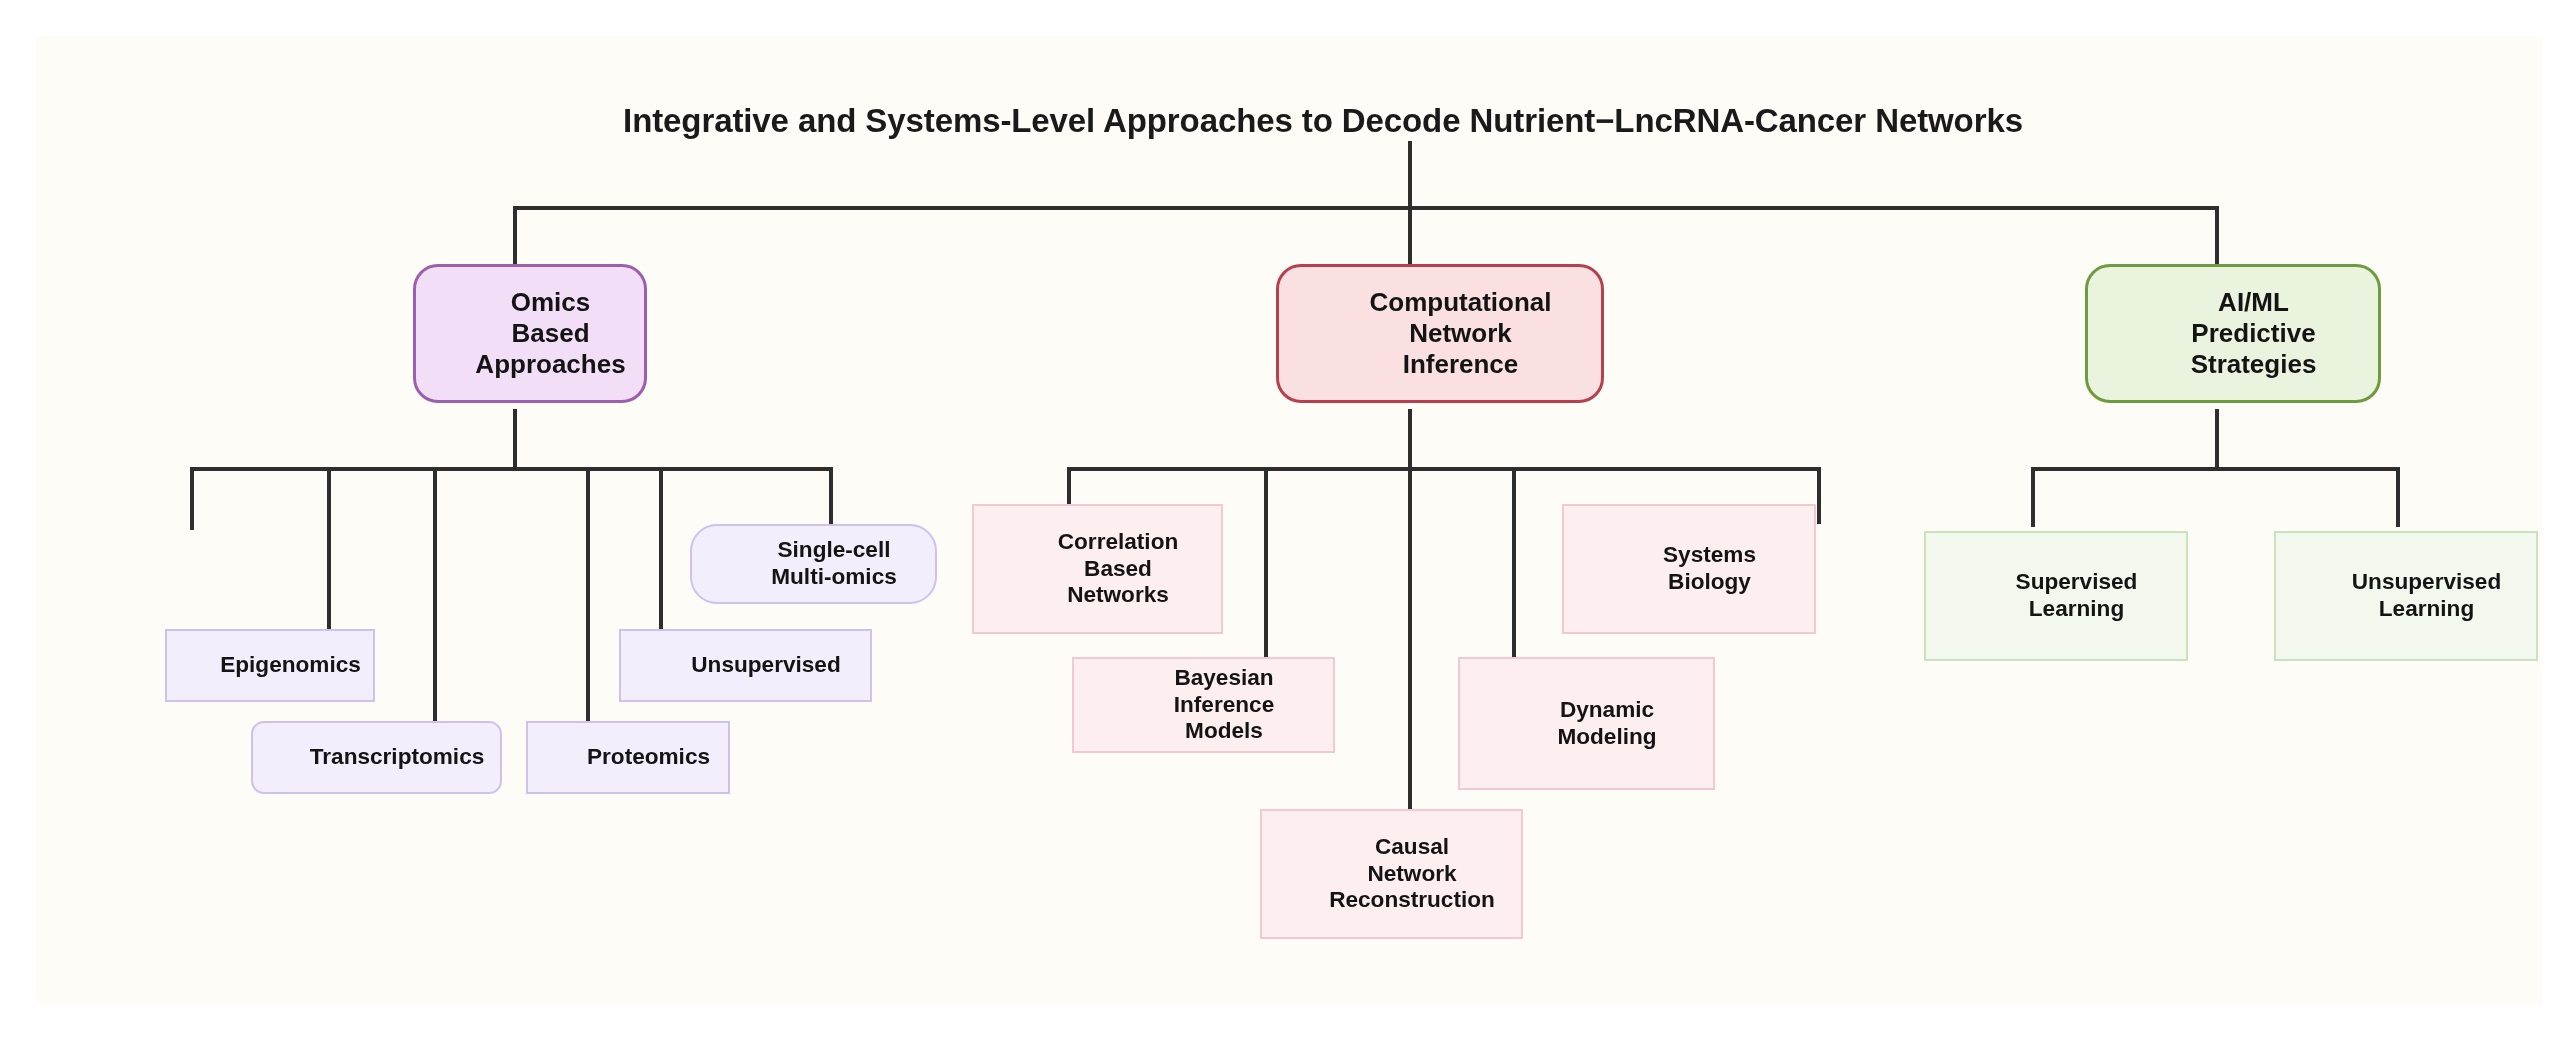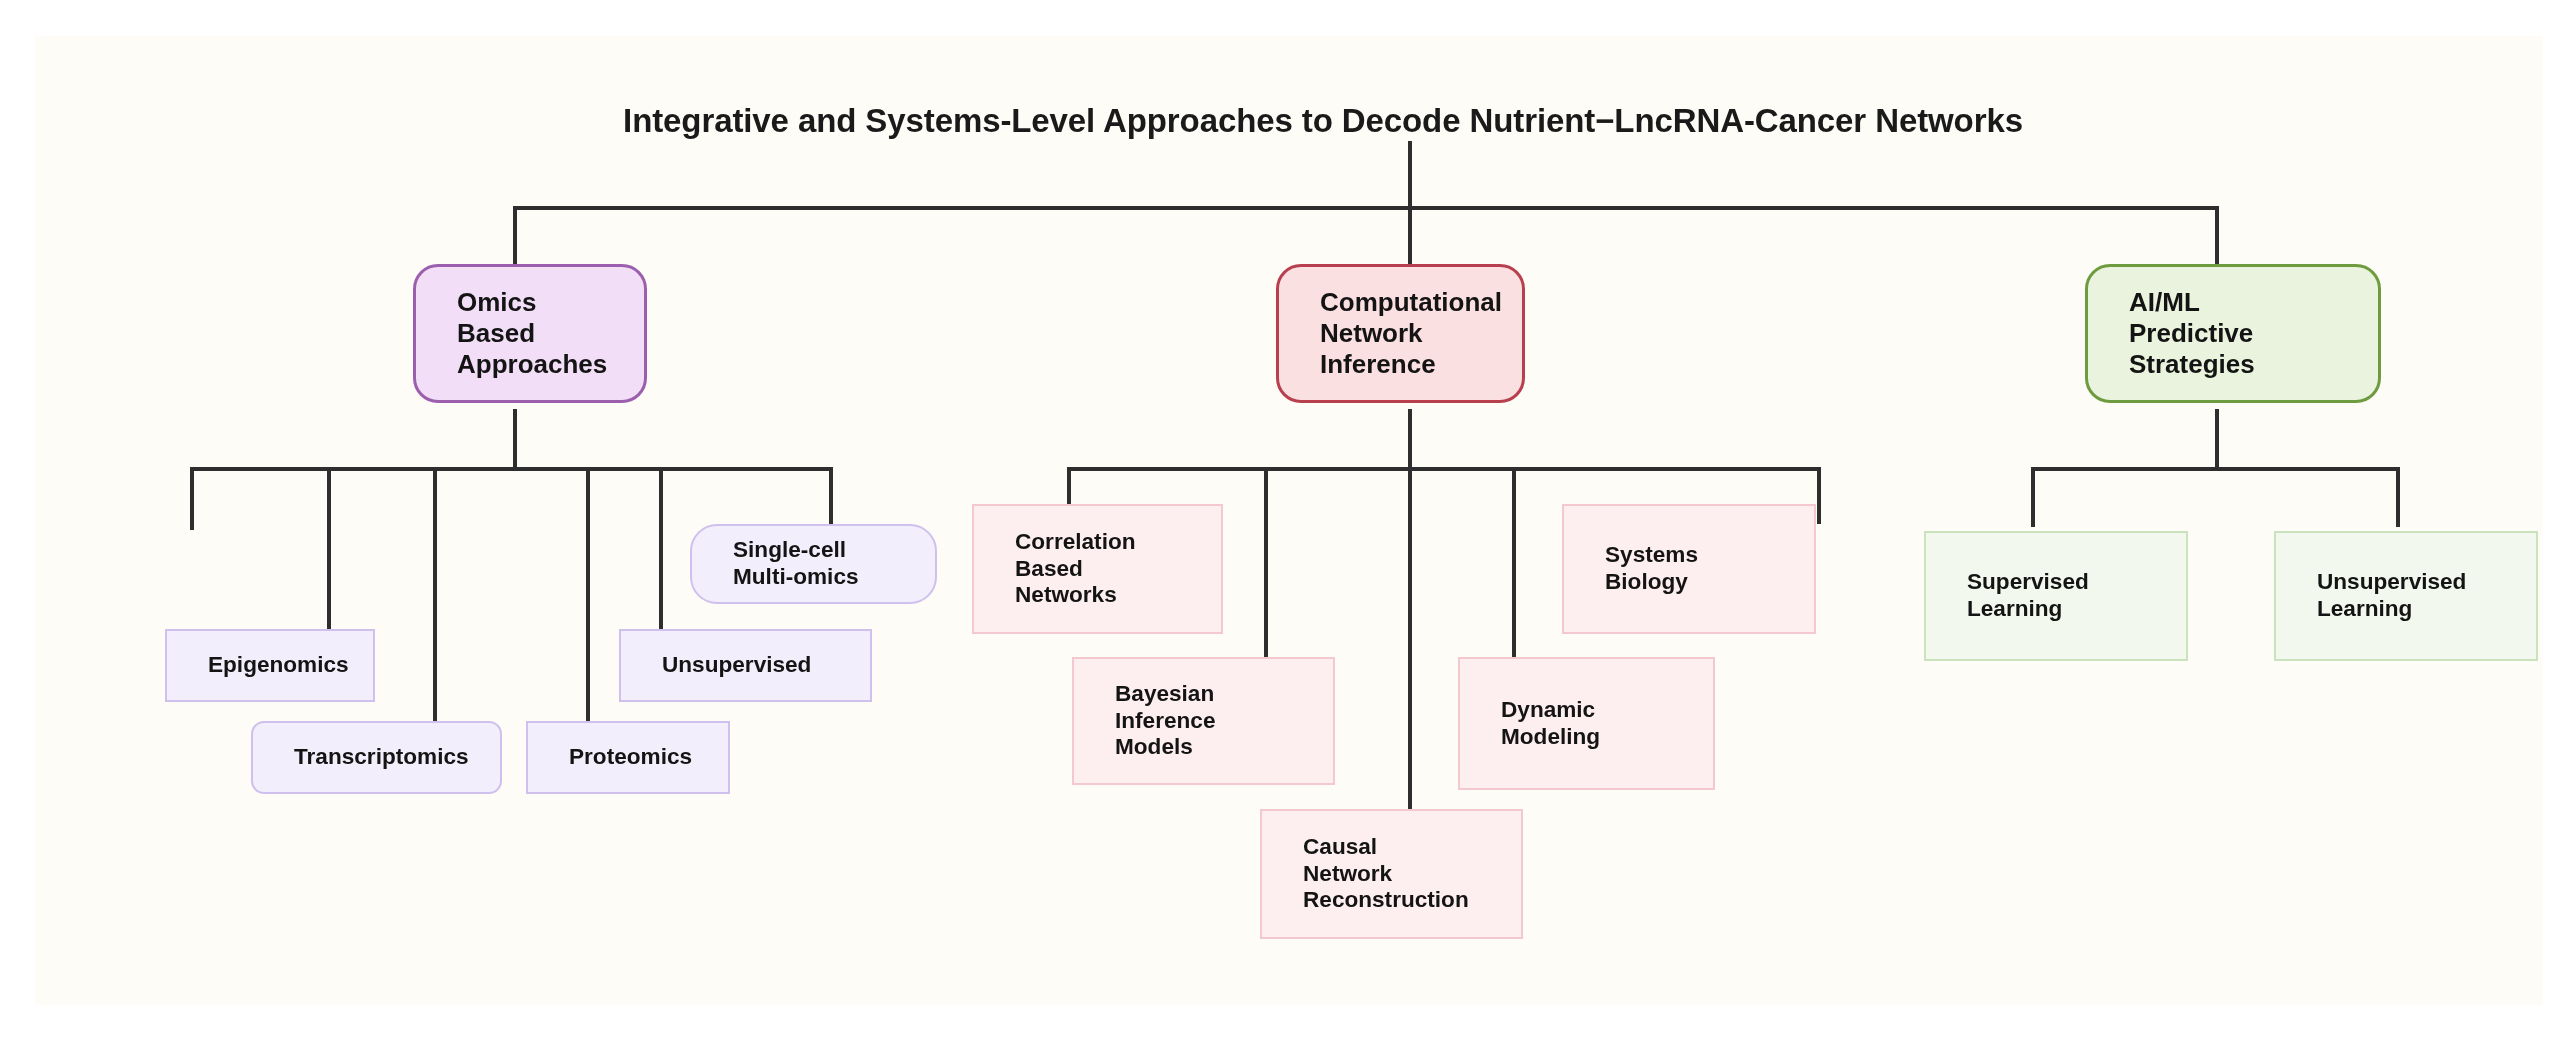--- a/index.html
+++ b/index.html
@@ -34,20 +34,21 @@
     font-weight: bold;
     color: #1a1a1a;
     letter-spacing: -0.1px;
   }
   .node {
     position: absolute;
     box-sizing: border-box;
     display: flex;
     align-items: center;
     justify-content: center;
+    text-align: center;
     font-weight: bold;
     color: #141414;
     line-height: 1.18;
     padding-left: 41px;
   }
   .node span { display: block; width: 100%; white-space: pre-line; }
 
   
   .lvl1 {
     border-width: 3.6px;
@@ -89,21 +90,21 @@
     <div class="ln lnv" style="left:478px; top:206px; height:60px;"></div>
     <div class="ln lnv" style="left:1373px; top:206px; height:60px;"></div>
     <div class="ln lnv" style="left:2180px; top:206px; height:60px;"></div>
 
     <div class="node lvl1 purple" style="left:378px; top:264px; width:234px; height:139px;">
       <span>Omics
 Based
 Approaches</span>
     </div>
 
-    <div class="node lvl1 pink" style="left:1241px; top:264px; width:249px; height:139px;">
+    <div class="node lvl1 pink" style="left:1241px; top:264px; width:328px; height:139px;">
       <span>Computational
 Network
 Inference</span>
     </div>
 
     <div class="node lvl1 green" style="left:2050px; top:264px; width:296px; height:139px;">
       <span>AI/ML
 Predictive
 Strategies</span>
     </div>
@@ -140,21 +141,21 @@
     <div class="ln lnv" style="left:1229px; top:467px; height:191px;"></div>
     <div class="ln lnv" style="left:1373px; top:467px; height:343px;"></div>
     <div class="ln lnv" style="left:1477px; top:467px; height:191px;"></div>
     <div class="ln lnv" style="left:1782px; top:467px; height:57px;"></div>
 
     <div class="node leaf pink" style="left:937px; top:504px; width:251px; height:130px;">
       <span>Correlation
 Based
 Networks</span>
     </div>
-    <div class="node leaf pink" style="left:1037px; top:657px; width:263px; height:128px;">
+    <div class="node leaf pink" style="left:1037px; top:657px; width:263px; height:96px;">
       <span>Bayesian
 Inference
 Models</span>
     </div>
     <div class="node leaf pink" style="left:1225px; top:809px; width:263px; height:130px;">
       <span>Causal
 Network
 Reconstruction</span>
     </div>
     <div class="node leaf pink" style="left:1423px; top:657px; width:257px; height:133px;">

